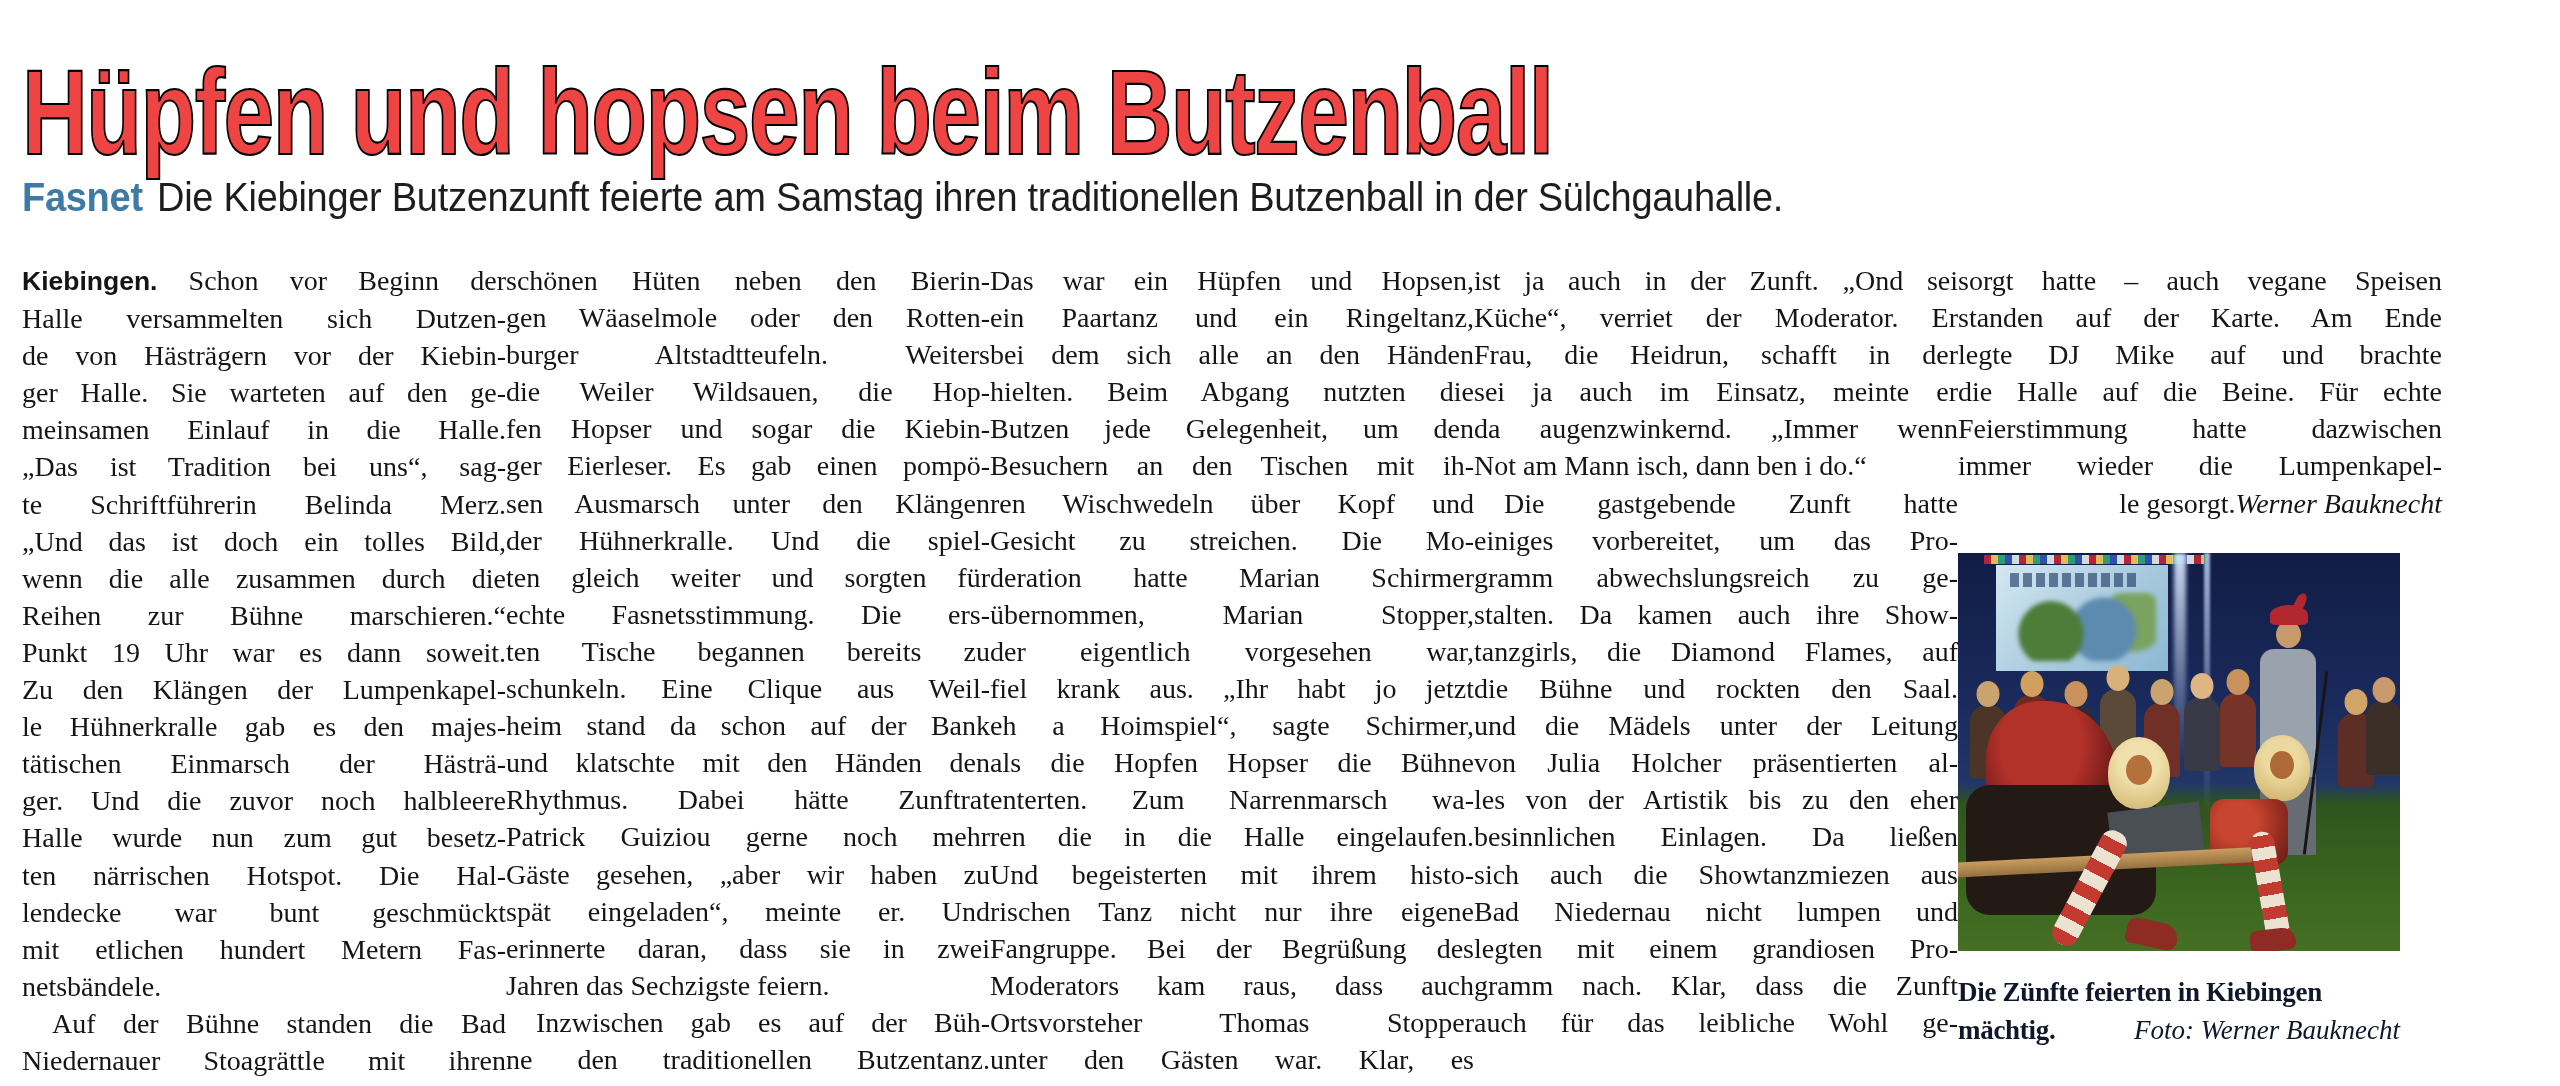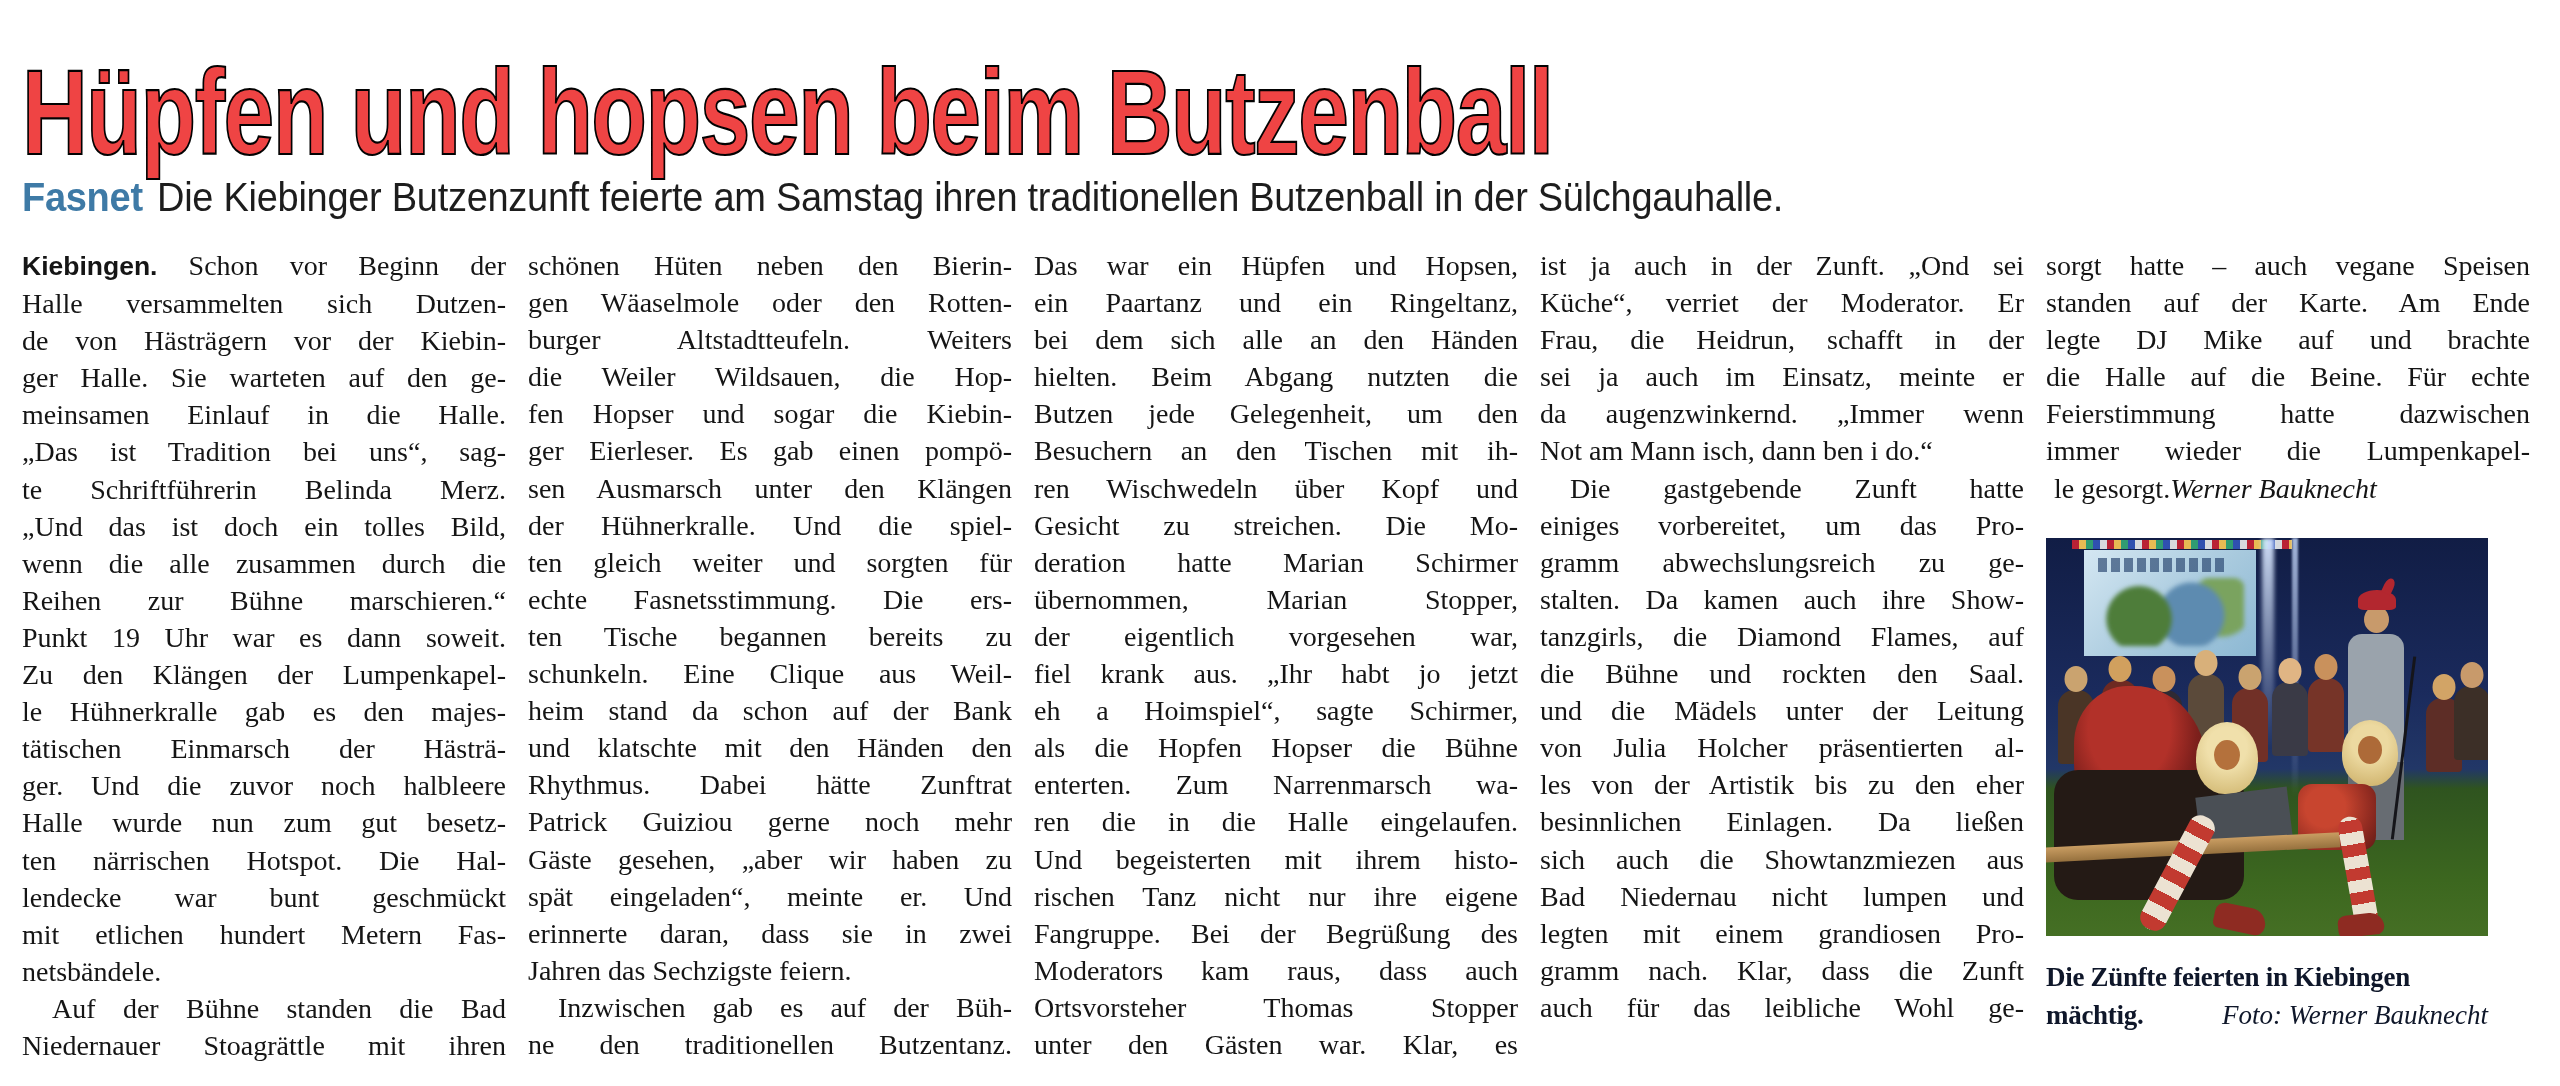--- a/index.html
+++ b/index.html
@@ -13,28 +13,28 @@
        letter-spacing:-2px;transform:scaleX(.76);transform-origin:0 0;
        -webkit-text-stroke:2.2px #020202;}
 
   
   .standfirst{position:absolute;left:22px;top:174px;white-space:nowrap;color:#1d1d1d;}
   .standfirst .cond2{display:inline-block;font-size:40px;line-height:1.15;
        transform:scaleX(.95);transform-origin:0 0;letter-spacing:-.3px;}
   .kicker{color:#3e7aa6;font-weight:700;margin-right:15px;}
 
   
-  .cols{position:absolute;left:22px;top:247px;display:flex;gap:22px;}
+  .cols{position:absolute;left:22px;top:262px;display:flex;}
   .col{width:484px;font-family:"Liberation Serif",serif;font-size:28px;
        line-height:37.1px;color:#151515;}
   .bline{text-align:justify;text-align-last:justify;-moz-text-align-last:justify;}
   .bline.pend{text-align-last:left;-moz-text-align-last:left;}
   .bline.in{padding-left:30px;}
   .lead{font-family:"Liberation Sans",sans-serif;font-weight:700;font-size:26.5px;}
-  .by-line{display:flex;justify-content:flex-start;align-items:baseline;margin-left:8px;}
+  .by-line{display:flex;justify-content:flex-end;align-items:baseline;}
   .by-line em{}
 
   
   .photo{position:relative;width:442px;height:398px;margin-top:31px;overflow:hidden;
        background:linear-gradient(180deg,#111d45 0%,#1a2a5c 38%,#223767 58%,#2f541f 63%,#3c671f 86%,#456f24 100%);}
   .photo *{position:absolute;}
   .flagrow{left:26px;top:2px;width:220px;height:9px;opacity:.9;
        background:repeating-linear-gradient(90deg,#c23 0 7px,#fc5 7px 14px,#3a7 14px 21px,#35b 21px 28px,#eee 28px 35px);}
   .screen{left:38px;top:12px;width:172px;height:106px;
        background:linear-gradient(135deg,#d4e7f2 0%,#a9cade 55%,#8cb8d3 100%);}

